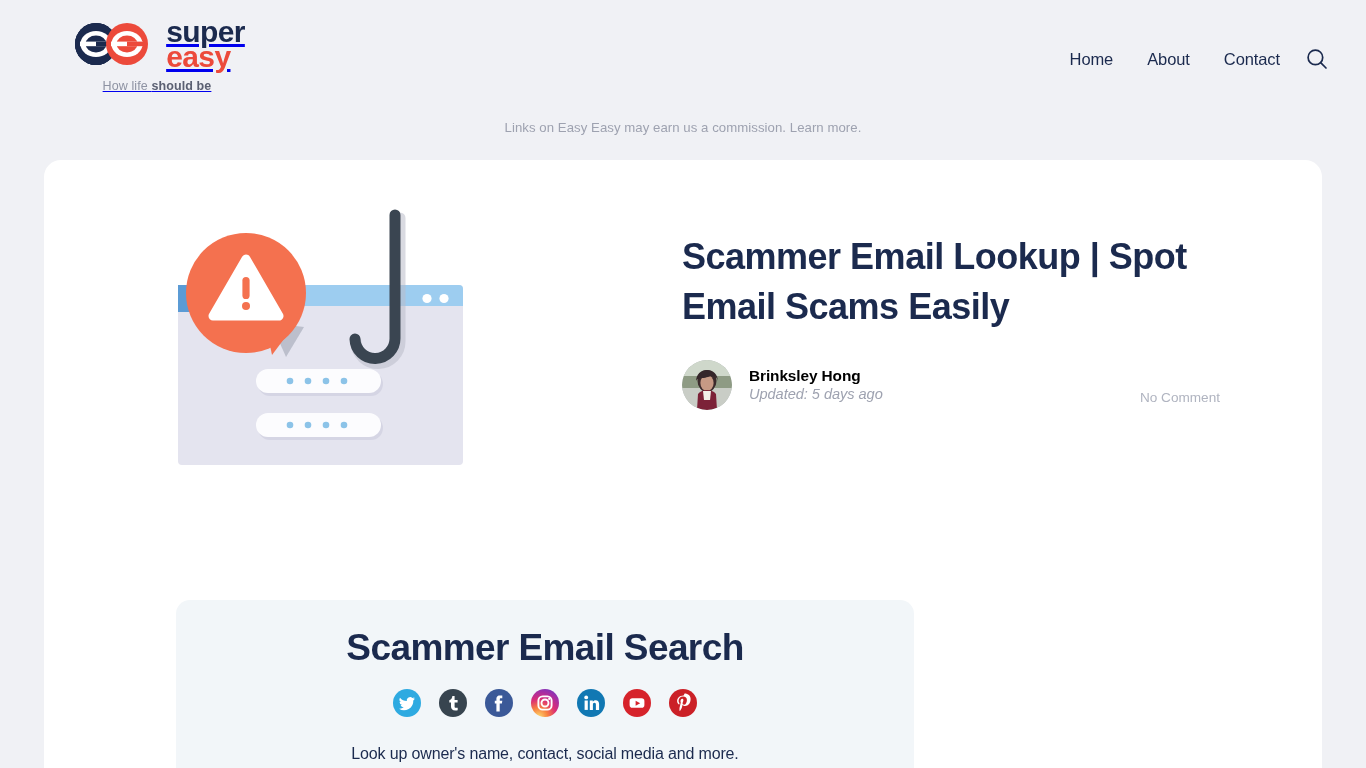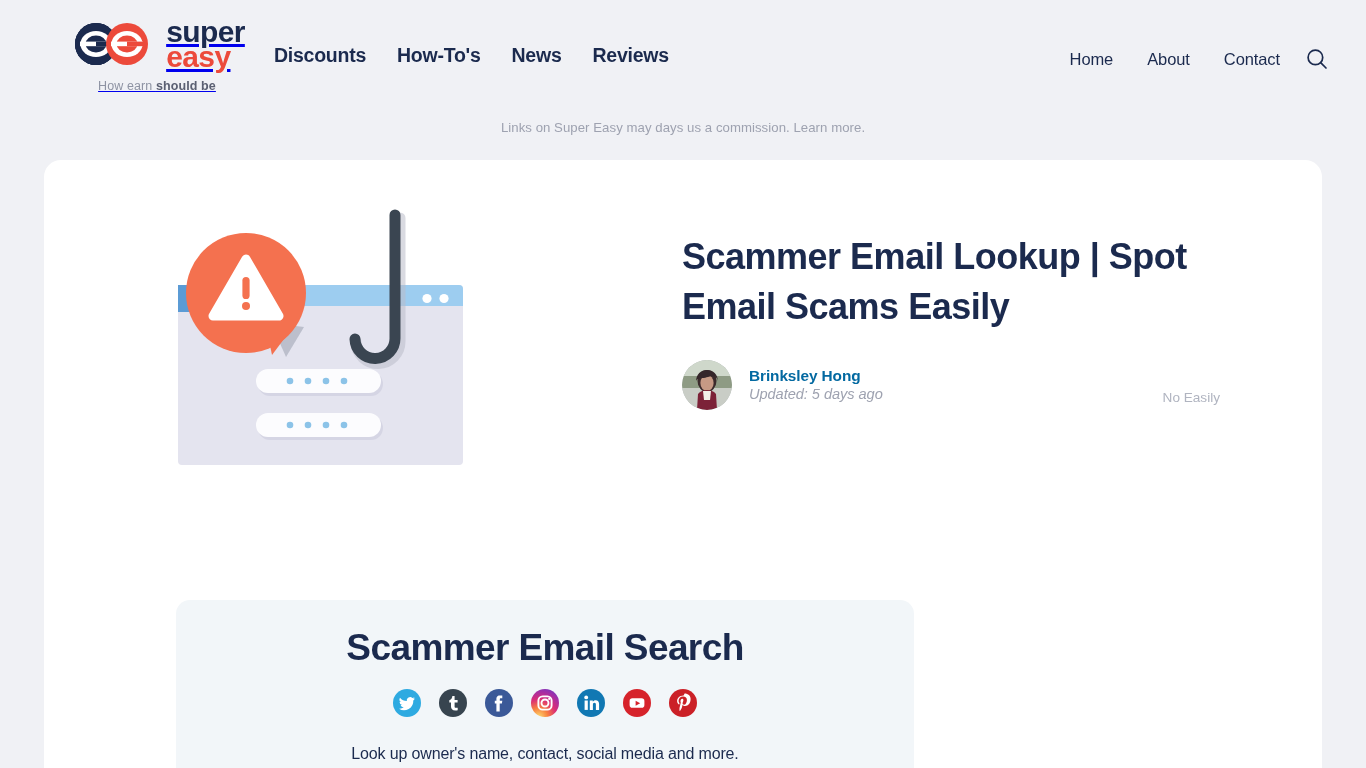--- a/index.html
+++ b/index.html
@@ -96,21 +96,21 @@
     margin-top: 28px; display: flex; align-items: center;
     position: relative; height: 52px;
   }
   .avatar {
     width: 50px; height: 50px; border-radius: 50%; overflow: hidden;
     flex: 0 0 auto; position: relative; background: #cfd3d8;
   }
   .avatar svg { display: block; }
   .byline-txt { margin-left: 17px; }
   .author-name {
-    font-size: 15.4px; font-weight: 700; color: #0369a1; letter-spacing: -0.1px;
+    font-size: 15.4px; font-weight: 700; color: #000000; letter-spacing: -0.1px;
   }
   .updated {
     margin-top: 6px; font-size: 14.6px; color: #9ea2b0; letter-spacing: -0.05px; font-style: italic;
   }
   .comment-count {
     position: absolute; right: 42px; top: 31px;
     font-size: 13.6px; color: #b0b4c0;
   }
 
   
@@ -164,45 +164,39 @@
             <rect x="42" y="20.6" width="32" height="4.6" fill="#ffffff"></rect>
             <rect x="58" y="20.6" width="16" height="4.6" fill="#ec4a3b"></rect>
           </g>
         </svg>
       </span>
       <span class="logo-word">
         <span class="w1">super</span>
         <span class="w2">easy</span>
       </span>
     </span>
-    <span class="tagline"><span>How earn </span><b>should be</b></span>
+    <span class="tagline"><span>How life </span><b>should be</b></span>
   </a>
 
-  <nav class="nav-main">
-    <a href="#">Discounts</a>
-    <a href="#">How-To's</a>
-    <a href="#">News</a>
-    <a href="#">Reviews</a>
-  </nav>
 
   <nav class="nav-right">
     <a href="#">Home</a>
     <a href="#">About</a>
     <a href="#">Contact</a>
     <button class="search-btn">
       <svg width="22" height="22" viewBox="0 0 22 22" fill="none">
         <circle cx="9.4" cy="9.4" r="7.3" stroke="#1b2a4e" stroke-width="1.7"></circle>
         <line x1="14.9" y1="14.9" x2="20" y2="20" stroke="#1b2a4e" stroke-width="1.7" stroke-linecap="round"></line>
       </svg>
     </button>
   </nav>
 </header>
 
 <div class="disclosure">
-  <span>Links on Super Easy may days us a commission.</span>
+  <span>Links on Easy Easy may earn us a commission.</span>
   <a href="#">Learn more.</a>
 </div>
 
 <main class="content-card">
 
   <section class="hero">
 
     <div class="hero-figure">
       <svg width="300" height="270" viewBox="0 0 300 270">
 
@@ -266,21 +260,21 @@
               <path d="M14 22c0-8 5-12 11-12s11 4 11 12c0-3-2-6-5-6-4 0-6 2-11 2-3 0-6 1-6 4z" fill="#35262a"></path>
               <path d="M16 34c2.5-3 5.5-4 9-4s6.5 1 9 4l1 16H15z" fill="#7c2238"></path>
               <path d="M21 31h8l-1 9h-6z" fill="#f2efe9"></path>
             </g>
           </svg>
         </span>
         <span class="byline-txt">
           <a class="author-name" href="#" style="text-decoration:none;display:block;">Brinksley Hong</a>
           <span class="updated">Updated: 5 days ago</span>
         </span>
-        <a class="comment-count" href="#" style="text-decoration:none;">No Easily</a>
+        <a class="comment-count" href="#" style="text-decoration:none;">No Comment</a>
       </div>
     </div>
   </section>
 
   <section class="search-panel">
     <h2 class="panel-title">Scammer Email Search</h2>
 
     <div class="social-row">
 
       <span class="social-ico">

